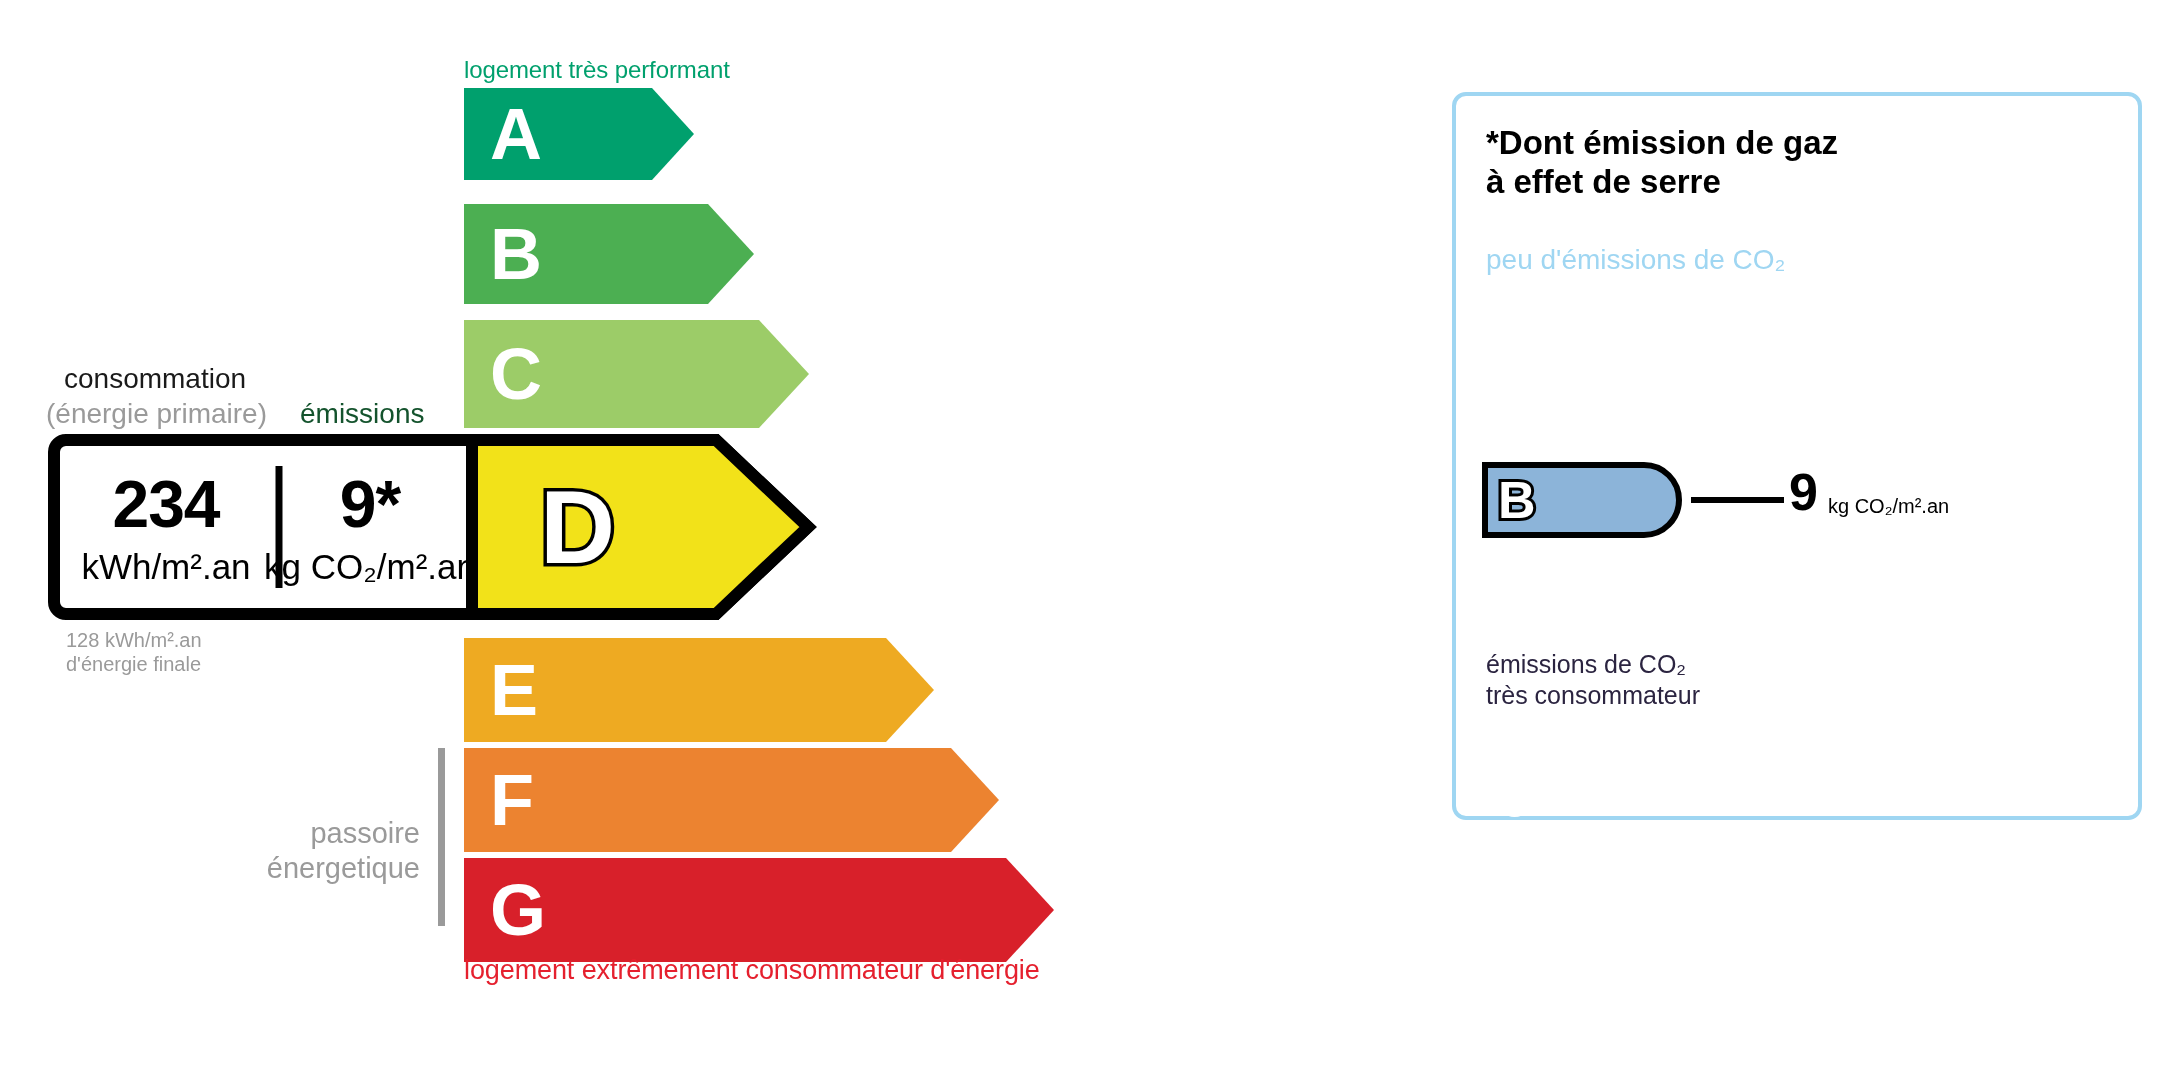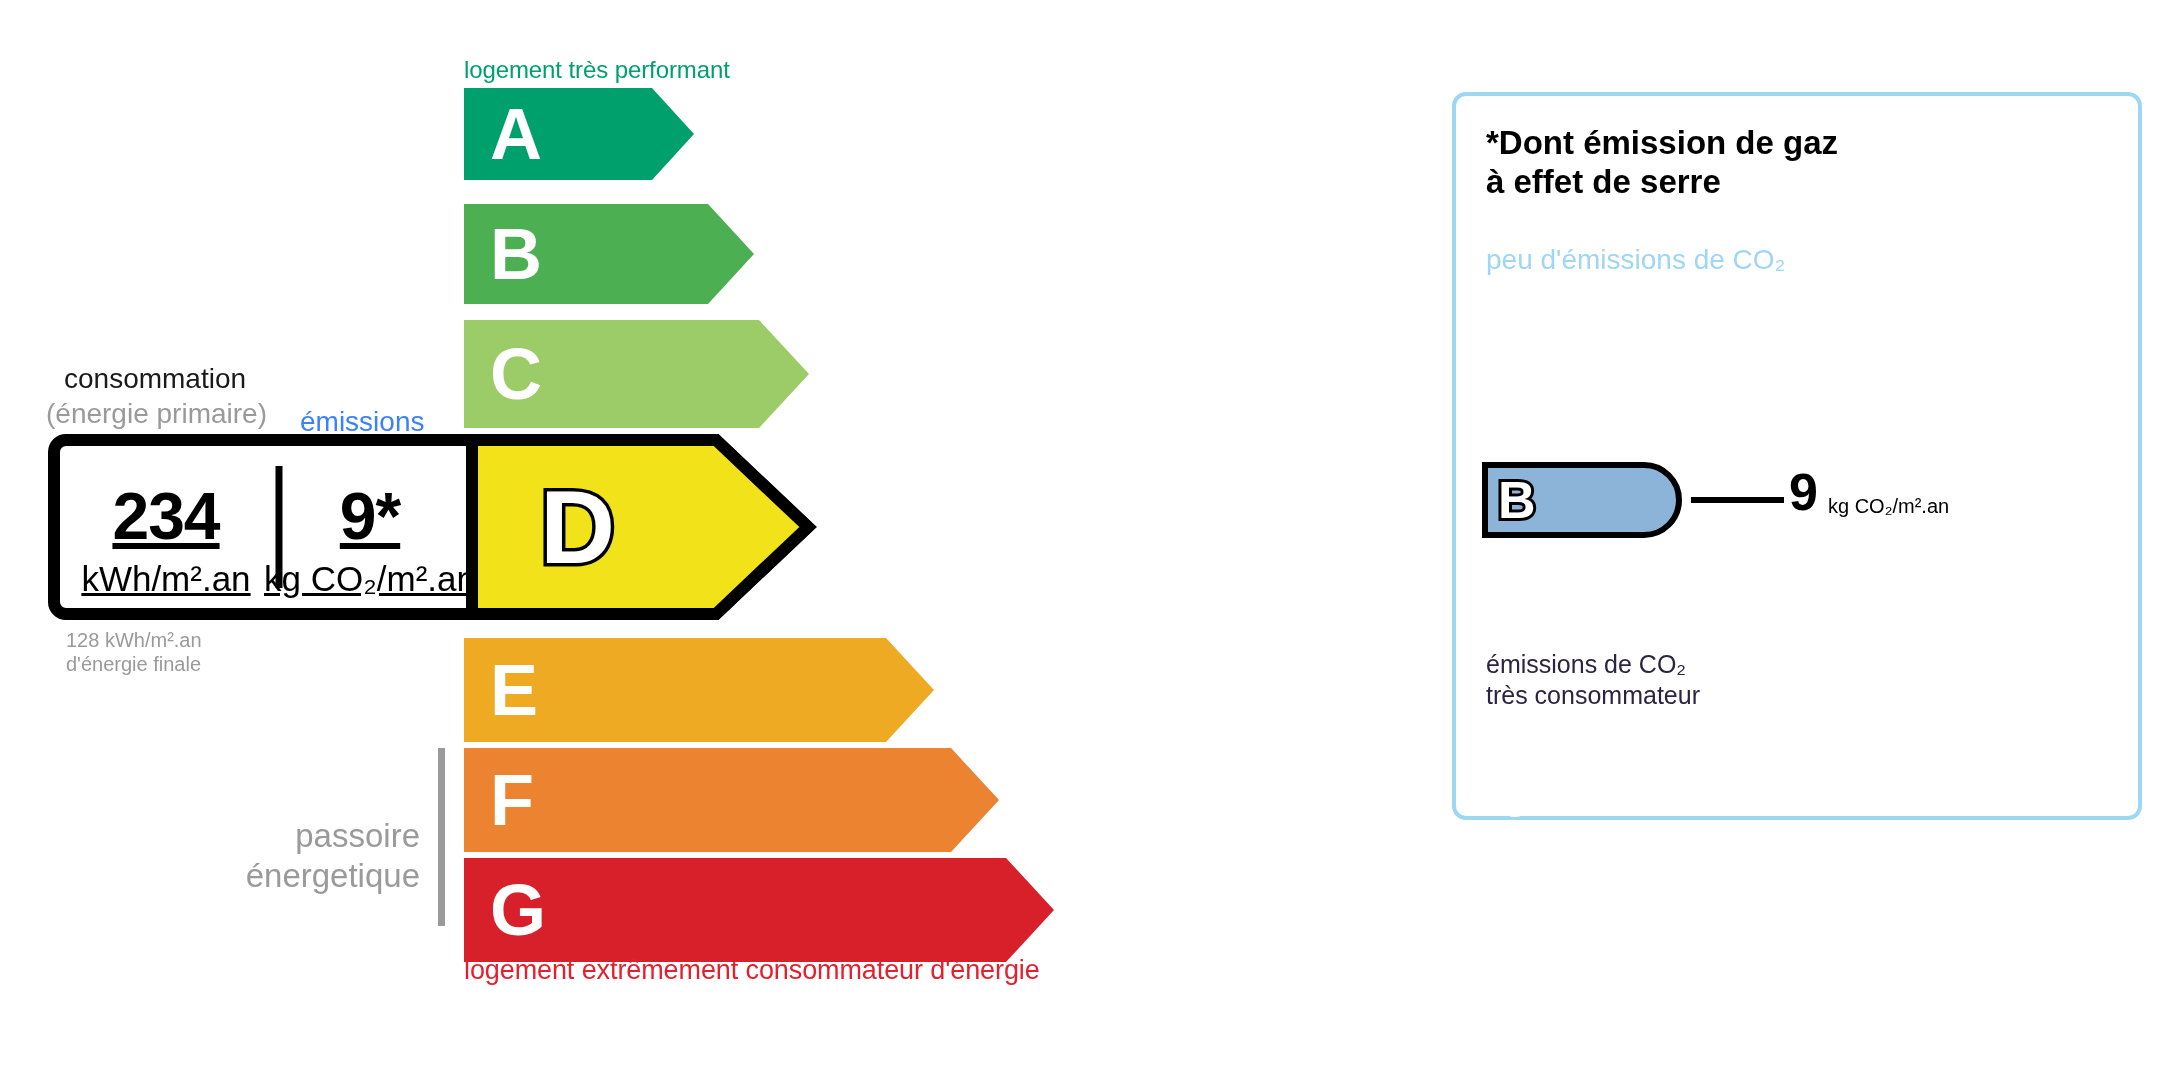--- a/index.html
+++ b/index.html
@@ -88,26 +88,25 @@
     height: 186px;
   }
   #row-d-group svg {
     display: block;
     width: 100%;
     height: 100%;
     overflow: visible;
   }
   .dpe-value-block {
     position: absolute;
-    top: 12px;
+    top: 0;
     height: 186px;
     display: flex;
     align-items: center;
     pointer-events: none;
-    text-decoration: underline;
   }
   #value-consommation {
     left: 18px;
     width: 200px;
     flex-direction: column;
     justify-content: center;
   }
   #value-emissions {
     left: 232px;
     width: 180px;
@@ -154,22 +153,21 @@
     color: #1a1a1a;
   }
   #hdr-energie-primaire {
     left: 46px;
     top: 398px;
     color: #9a9a9a;
   }
   #hdr-emissions {
     left: 300px;
     top: 398px;
-    color: #3b82f6;
-    margin-top: 8px;
+    color: #14532d;
   }
 
   
   #footnote-final {
     position: absolute;
     left: 66px;
     top: 628px;
     font-size: 20px;
     color: #9a9a9a;
     line-height: 1.22;
@@ -184,21 +182,21 @@
     width: 7px;
     height: 178px;
     background: #9a9a9a;
   }
   #passoire-label {
     position: absolute;
     left: 180px;
     top: 816px;
     width: 240px;
     text-align: right;
-    font-size: 33px;
+    font-size: 29px;
     color: #9a9a9a;
     line-height: 1.22;
   }
 
   
   #co2-panel {
     position: absolute;
     left: 1452px;
     top: 92px;
     width: 690px;

